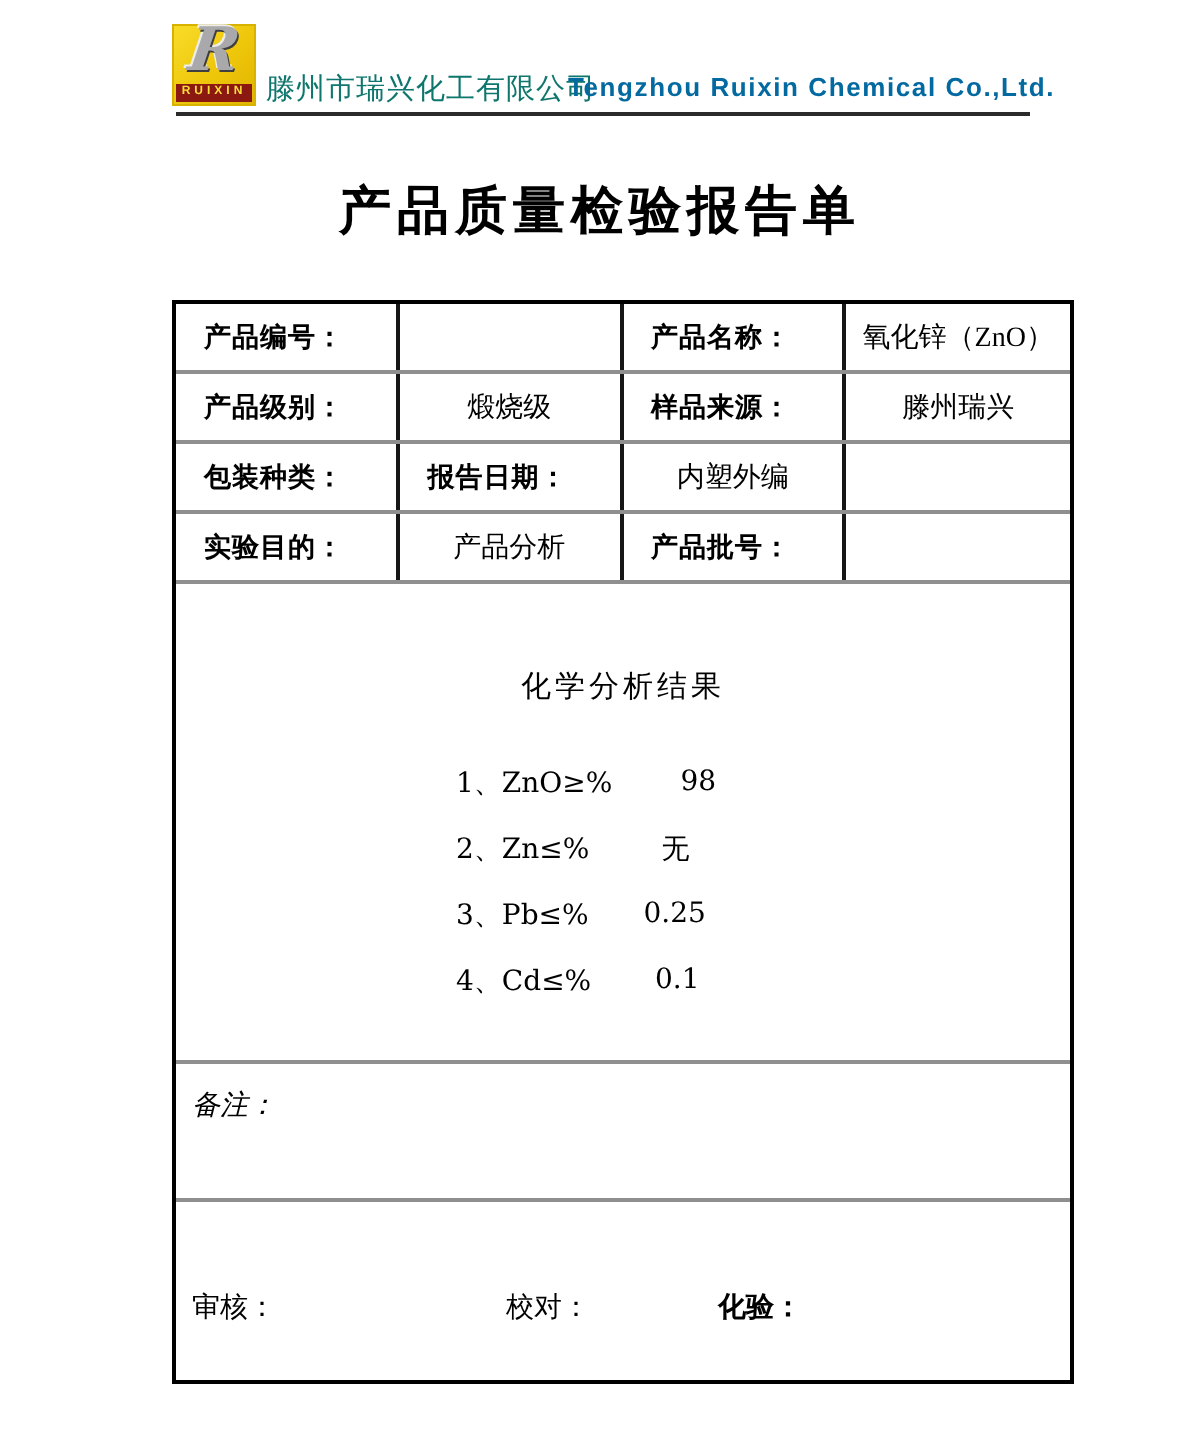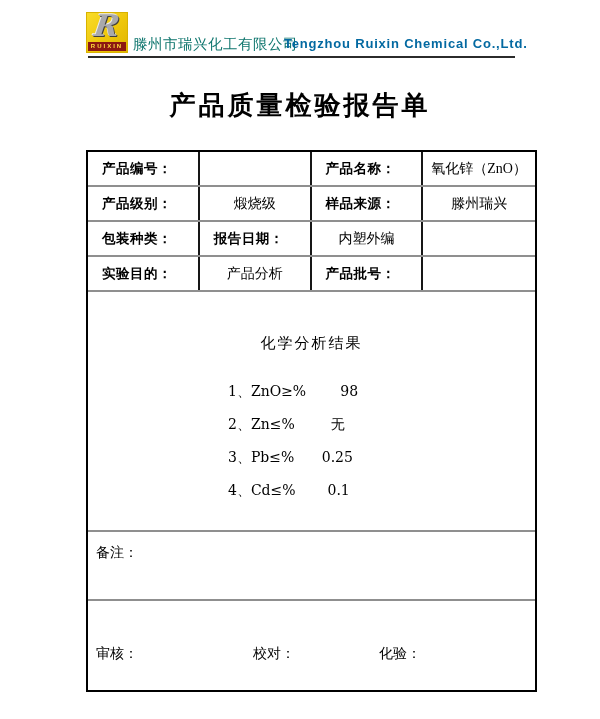--- a/index.html
+++ b/index.html
@@ -138,34 +138,35 @@
   .analysis-item .item-value {
     width: 86px;
     text-align: center;
   }
 
   .remarks { height: 69px; display: block; }
   .remarks-label {
     padding: 12px 0 0 8px;
     font-family: "Liberation Serif", serif;
     font-size: 14px;
+    font-style: italic;
   }
 
   .signoff { flex: 1; position: relative; display: block; }
   .signoff span {
     position: absolute;
     top: 50%;
     transform: translateY(-50%);
     font-family: "Liberation Serif", serif;
     font-size: 14px;
     white-space: nowrap;
   }
   .sign-review { left: 8px; }
   .sign-proofread { left: 165px; }
-  .sign-assay { left: 291px; }
+  .sign-assay { left: 271px; font-weight: bold; }
 </style>
 </head>
 <body>
 
 <div class="page">
 
   <div class="logo">
     <div class="logo-r">R</div>
     <div class="logo-strip">RUIXIN</div>
   </div>

